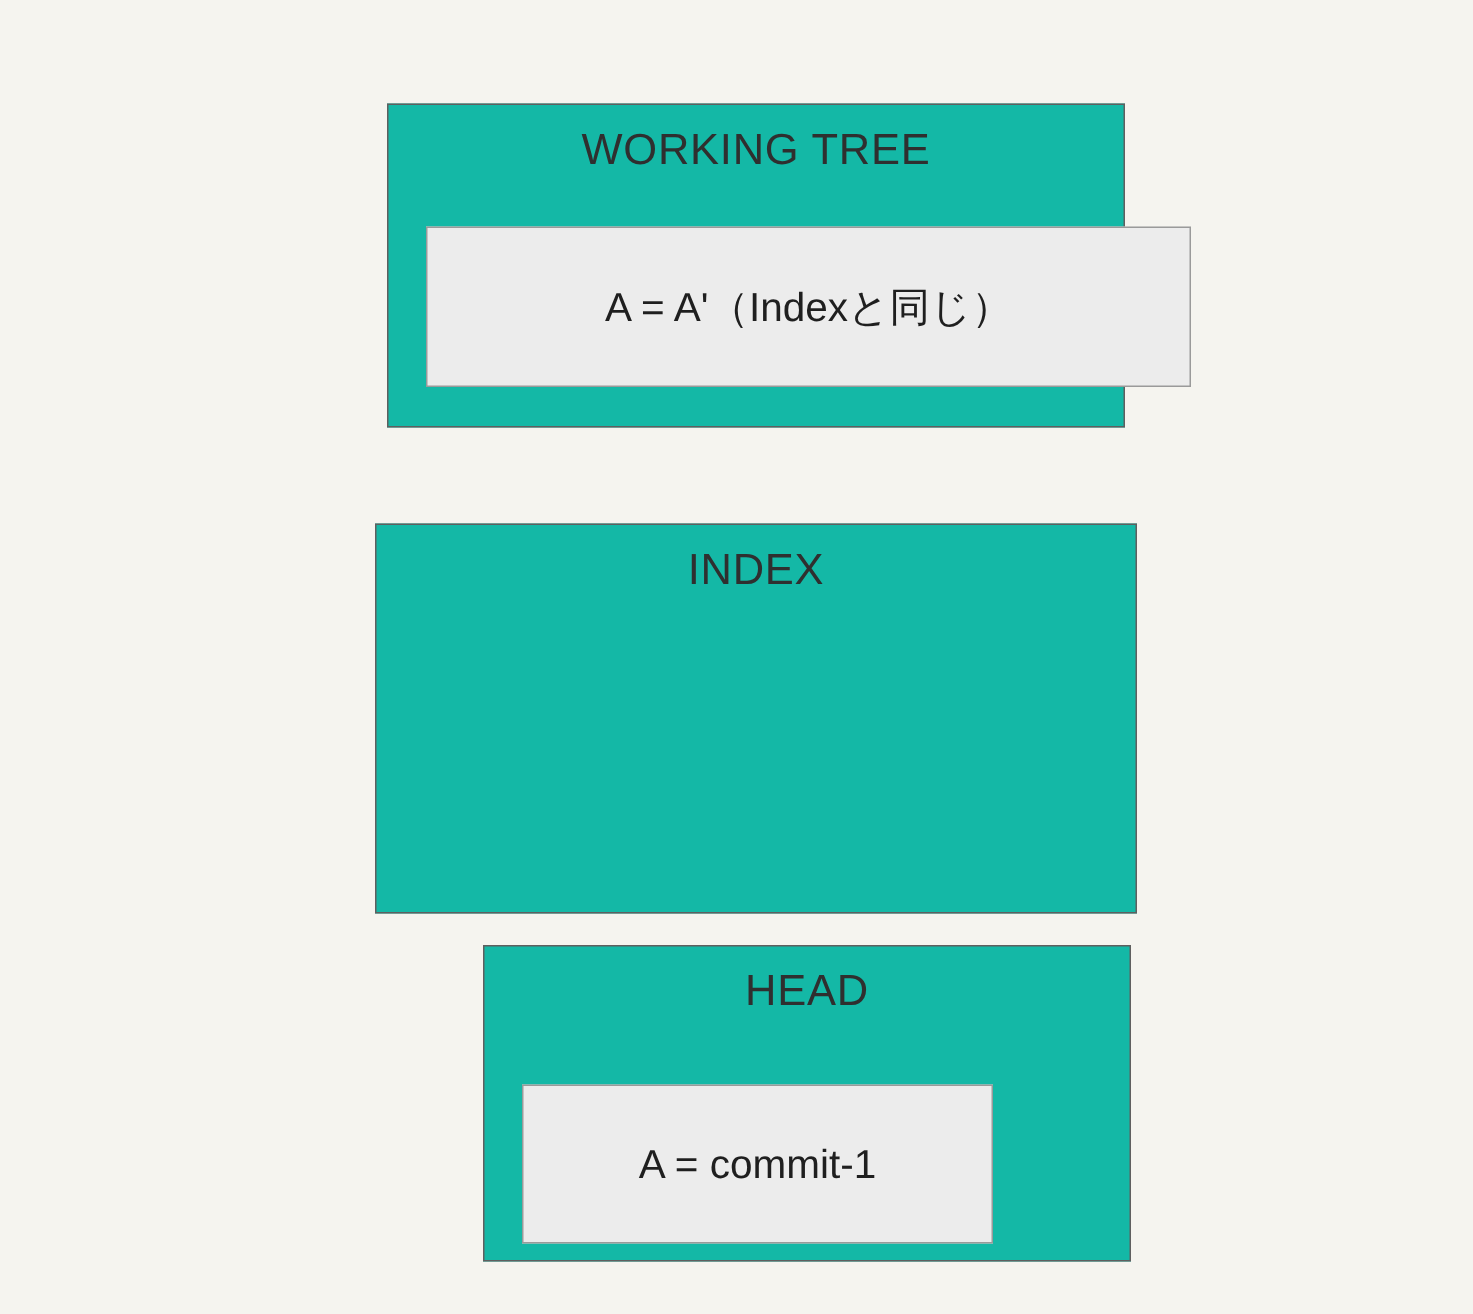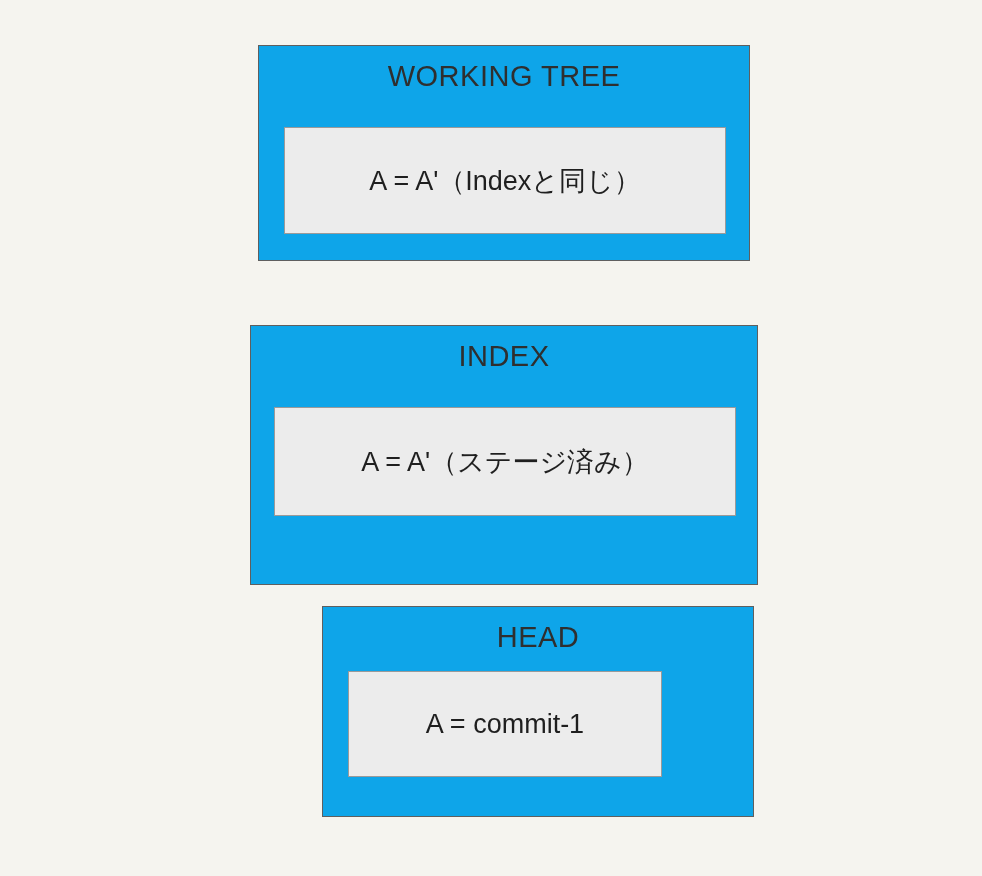--- a/index.html
+++ b/index.html
@@ -13,23 +13,24 @@
   }
   .canvas {
     position: relative;
     width: 982px;
     height: 876px;
     background: #f5f4ef;
     overflow: hidden;
   }
   .outer-box {
     position: absolute;
-    background: #0ea5e9;
+    background: #14b8a6;
     border: 1.5px solid #5f5f5f;
     box-sizing: border-box;
+    margin-top: 24px;
   }
   .box-title {
     position: absolute;
     top: 14px;
     left: 0;
     right: 0;
     text-align: center;
     font-size: 29px;
     letter-spacing: 0.5px;
     color: #2f2f2f;
@@ -49,21 +50,21 @@
   
   #box-working-tree {
     left: 258px;
     top: 45px;
     width: 492px;
     height: 216px;
   }
   #box-working-tree .inner-box {
     left: 25px;
     top: 81px;
-    width: 442px;
+    width: 510px;
     height: 107px;
   }
 
   
   #box-index {
     left: 250px;
     top: 325px;
     width: 508px;
     height: 260px;
   }
@@ -76,42 +77,39 @@
 
   
   #box-head {
     left: 322px;
     top: 606px;
     width: 432px;
     height: 211px;
   }
   #box-head .inner-box {
     left: 25px;
-    top: 64px;
+    top: 92px;
     width: 314px;
     height: 106px;
   }
 </style>
 </head>
 <body>
 
 <div class="canvas">
 
   <div class="outer-box" id="box-working-tree">
     <div class="box-title">WORKING TREE</div>
     <div class="inner-box">
       <span>A = A'（Indexと同じ）</span>
     </div>
   </div>
 
   <div class="outer-box" id="box-index">
     <div class="box-title">INDEX</div>
-    <div class="inner-box">
-      <span>A = A'（ステージ済み）</span>
-    </div>
   </div>
 
   <div class="outer-box" id="box-head">
     <div class="box-title">HEAD</div>
     <div class="inner-box">
       <span>A = commit-1</span>
     </div>
   </div>
 
 </div>

